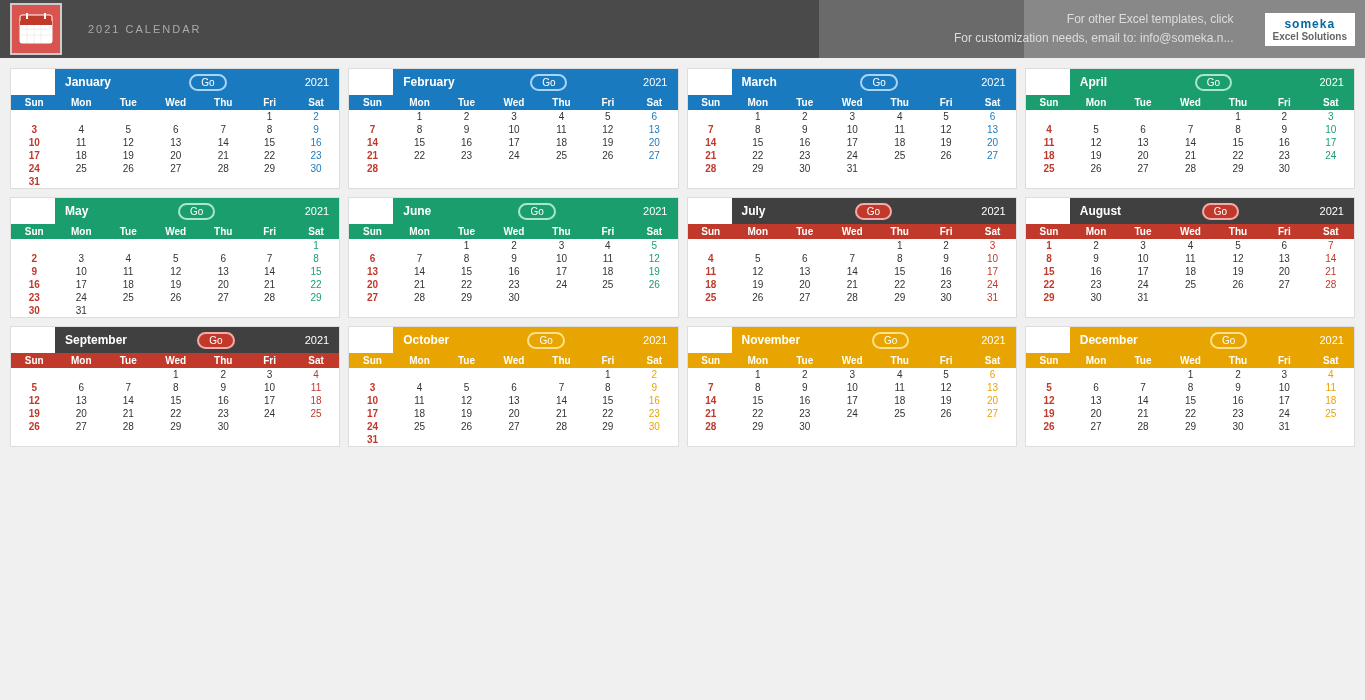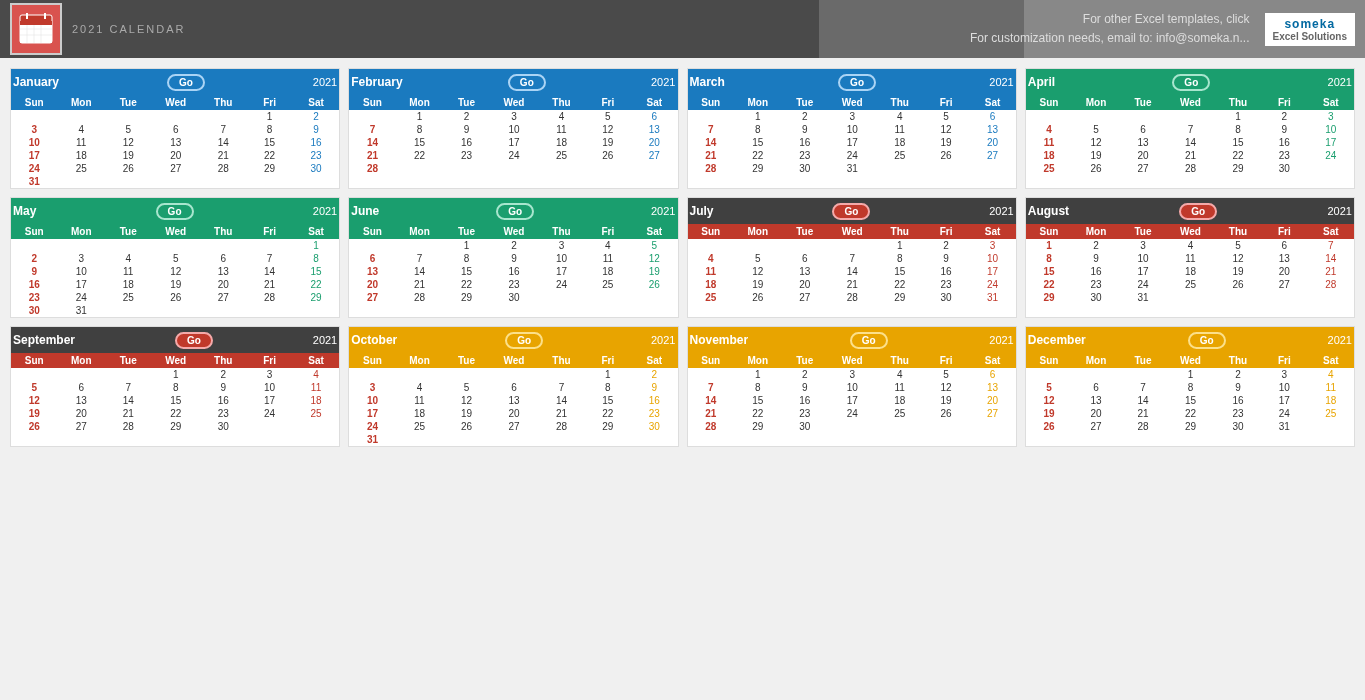--- a/index.html
+++ b/index.html
@@ -5,20 +5,21 @@
     * { margin: 0; padding: 0; box-sizing: border-box; }
     body { font-family: Arial, sans-serif; background: #f0f0f0; width: 1365px; min-height: 700px; overflow-x: hidden; }
 
     
     .header {
       display: flex;
       align-items: center;
       background: linear-gradient(to right, #4a4a4a 0%, #4a4a4a 60%, #6a6a6a 60%, #6a6a6a 75%, #888 75%, #888 100%);
       height: 58px;
       padding: 0 10px;
+      gap: 16px;
     }
     .header-icon {
       width: 52px; height: 52px;
       background: #d9534f;
       display: flex; align-items: center; justify-content: center;
       margin-right: 10px;
       border: 2px solid #ccc;
       flex-shrink: 0;
     }
     .header-icon svg { width: 36px; height: 36px; }
@@ -63,26 +64,26 @@
     .cal-red .sat-col { color: #c0392b; }
 
     .cal-yellow .cal-header { background: #e8a400; }
     .cal-yellow .cal-title, .cal-yellow .cal-year { color: white; }
     .cal-yellow .col-header { background: #e8a400; color: white; }
     .cal-yellow .go-btn { background: #e8a400; border: 2px solid #fce08a; }
     .cal-yellow .sat-col { color: #e8a400; }
 
     .cal-header {
       display: flex; align-items: center; justify-content: space-between;
-      padding: 3px 2px; height: 26px;
+      padding: 3px 10px; height: 26px; margin-left: 44px;
     }
     .cal-title { font-weight: bold; font-size: 12px; }
     .cal-year { font-size: 11px; }
     .go-btn {
-      color: white; font-size: 10px; font-weight: bold;
+      color: white; font-size: 10px; font-weight: normal;
       border-radius: 12px; padding: 1px 10px;
       cursor: pointer;
     }
 
     .cal-table { width: 100%; border-collapse: collapse; font-size: 10px; }
     .col-header { text-align: center; padding: 2px 0; font-weight: bold; font-size: 10px; }
     .cal-table td { text-align: center; padding: 1px 2px; color: #333; font-size: 10px; min-width: 20px; }
     .red-day { color: #c0392b !important; font-weight: bold; }
     .empty { }
   </style>

